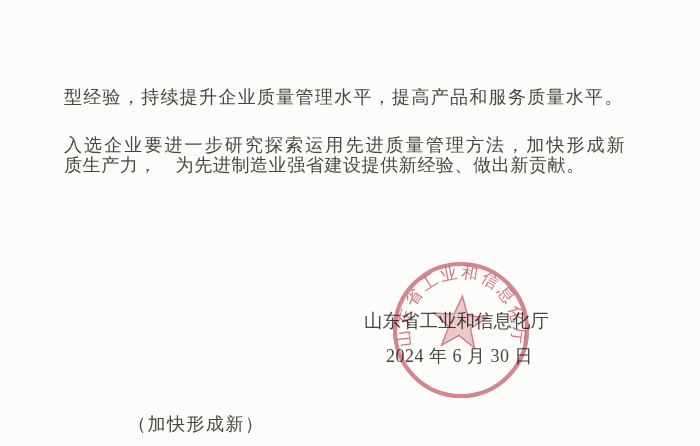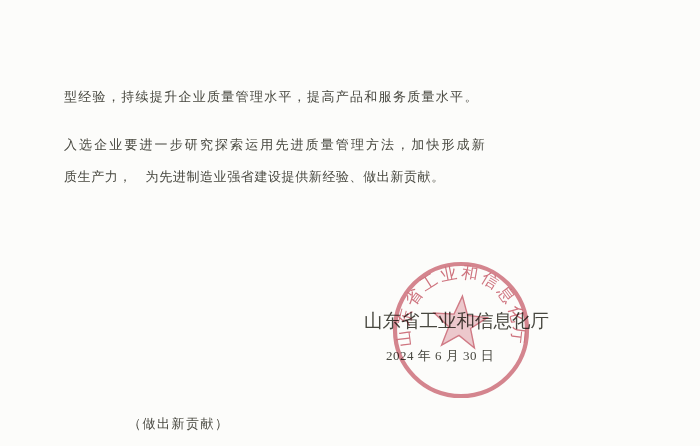--- a/index.html
+++ b/index.html
@@ -6,27 +6,27 @@
   .page{
     position:relative;
     width:700px;height:446px;
     background:#fcfcfa;
     overflow:hidden;
     font-family:"Liberation Serif","DejaVu Serif",serif;
   }
   .txt{
     position:absolute;
     color:#47473f;
-    font-size:13px;
+    font-size:18px;
     white-space:nowrap;
     line-height:24px;
   }
   .body-line1{left:64px;top:85px;letter-spacing:1.3px;}
   .body-line2{left:64px;top:125px;letter-spacing:2.1px;margin-top:8px;}
-  .body-line3{left:64px;top:165px;letter-spacing:0.6px;}
+  .body-line3{left:64px;top:153px;letter-spacing:0.6px;}
   .attachment{left:121px;top:229px;letter-spacing:0.5px;}
   .agency{left:364px;top:309px;font-size:18.5px;letter-spacing:0;}
   .date{left:386px;top:344px;letter-spacing:0.5px;text-align:right;}
   .footer-note{left:128px;top:412px;letter-spacing:1.5px;}
   .seal{
     position:absolute;
     left:386px;top:255px;
     width:150px;height:150px;
     mix-blend-mode:multiply;
     opacity:0.82;
@@ -48,21 +48,21 @@
 <div class="page">
 
   <div class="txt body-line1">型经验，持续提升企业质量管理水平，提高产品和服务质量水平。</div>
   <div class="txt body-line2">入选企业要进一步研究探索运用先进质量管理方法，加快形成新</div>
   <div class="txt body-line3">质生产力，　为先进制造业强省建设提供新经验、做出新贡献。</div>
 
 
   <div class="txt agency">山东省工业和信息化厅</div>
   <div class="txt date">2024 年 6 月 30 日</div>
 
-  <div class="txt footer-note">（做出新贡献）</div>
+  <div class="txt footer-note">（加快形成新）</div>
 
   <div class="seal">
     <svg viewBox="0 0 150 150" xmlns="http://www.w3.org/2000/svg">
       <defs>
         <path id="sealArc" d="M 26.1 92.8 A 52 52 0 1 1 123.9 92.8" fill="none"></path>
       </defs>
       <circle class="seal-ring" cx="75" cy="75" r="66"></circle>
       <polygon class="seal-star" transform="rotate(5 74 69)" points="74,41 80.8,59.7 100.6,60.3 84.9,72.6 90.5,91.7 74,80.5 57.5,91.7 63.1,72.6 47.4,60.3 67.2,59.7"></polygon>
       <text class="seal-arc-text">
         <textPath href="#sealArc" startOffset="2" textLength="194" lengthAdjust="spacing">山东省工业和信息化厅</textPath>

